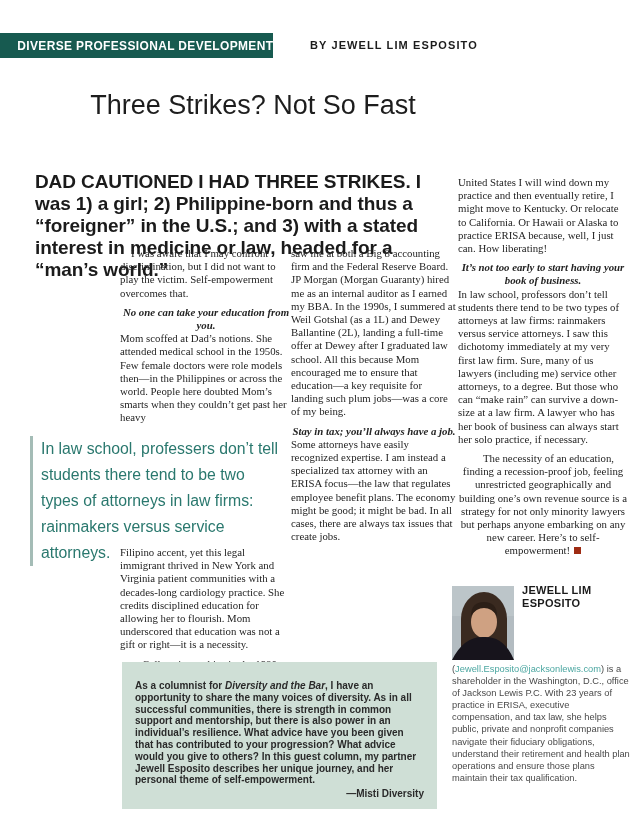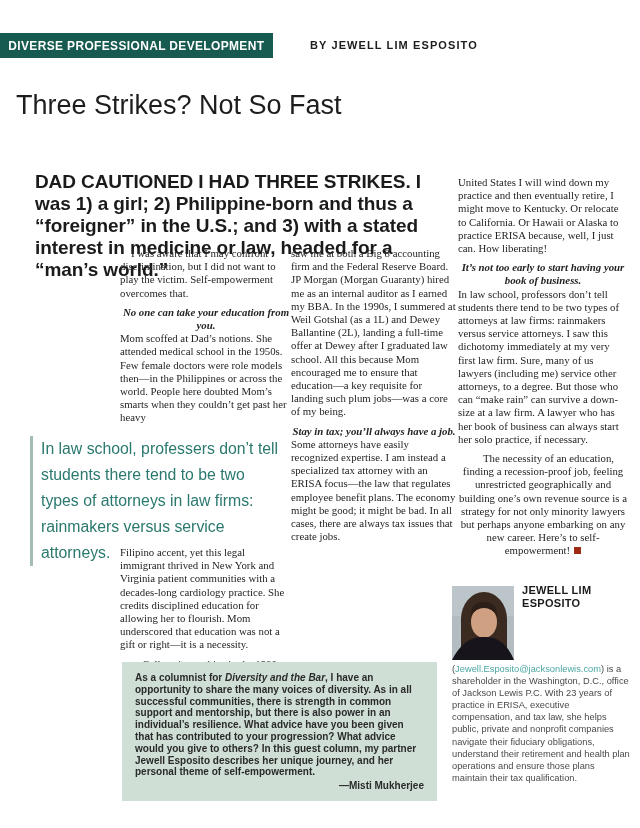--- a/index.html
+++ b/index.html
@@ -8,36 +8,35 @@
   .page {
     position: relative; width: 640px; height: 828px;
     background: #ffffff; overflow: hidden; margin: 0 auto;
   }
 
   
   .kicker {
     position: absolute; left: 0; top: 33px; width: 273px; height: 25px;
     background: #175a50; color: #ffffff;
     display: flex; align-items: center; justify-content: flex-end;
-    padding-right: 9px;
   }
   .kicker span {
     font-size: 13px; font-weight: 700; letter-spacing: 0.4px;
     transform: scaleX(0.92); transform-origin: right center; white-space: nowrap;
   }
   .byline {
     position: absolute; left: 286px; top: 33px; height: 25px; line-height: 25px;
     font-size: 11px; font-weight: 700; letter-spacing: 1.1px; color: #1c1c1c;
     white-space: nowrap;
     margin-left: 24px;
   }
 
   .title {
-    position: absolute; left: 16px; top: 90px; width: 506px;
-    text-align: left; font-size: 27px; font-weight: 400; color: #1d1d1d;
+    position: absolute; left: 0; top: 90px; width: 506px;
+    text-align: center; font-size: 27px; font-weight: 400; color: #1d1d1d;
     font-family: "Liberation Sans", sans-serif;
   }
 
   .lead {
     position: absolute; left: 35px; top: 171px; width: 414px;
     font-size: 19px; line-height: 22px; font-weight: 700;
     letter-spacing: -0.1px; color: #1b1b1b;
   }
 
   
@@ -79,21 +78,21 @@
   .bio .photo {
     float: left; width: 62px; height: 74px; margin: 2px 8px 3px 0;
     display: block;
   }
   .bio .name { font-weight: 700; color: #1b1b1b; font-size: 11px; letter-spacing: 0.3px; }
   .bio .email { color: #4aa6a0; }
 
   
   .guestbox {
     position: absolute; left: 122px; top: 662px; width: 315px;
-    background: #cfdfd6; padding: 10px 13px 9px 13px;
+    background: #cfdfd6; padding: 18px 13px 9px 13px;
     font-size: 10px; line-height: 11.8px; font-weight: 700; color: #2a2a2a;
     font-family: "Liberation Sans", sans-serif;
   }
   .guestbox .pub { font-style: italic; }
   .guestbox .attrib { text-align: right; margin-top: 2px; }
 
   
   .footer {
     position: absolute; right: 28px; top: 791px;
     display: flex; align-items: baseline; gap: 10px; white-space: nowrap;
@@ -154,17 +153,17 @@
       <path d="M9 33 L9 64 Q20 70 32 70 Q44 70 55 64 L55 33 Z" fill="#3a2a20"></path>
       <ellipse cx="32" cy="36" rx="13" ry="16" fill="#cfa182"></ellipse>
       <path d="M19 30 Q24 22 32 22 Q40 22 45 30 Q45 16 32 16 Q19 16 19 30 Z" fill="#2c1f17"></path>
       <path d="M0 74 Q12 50 32 51 Q52 50 62 74 Z" fill="#17141c"></path>
     </svg>
     <span class="name">JEWELL LIM ESPOSITO</span><span> (</span><span class="email">Jewell.Esposito@jacksonlewis.com</span><span>)</span><span> is a shareholder in the Washington, D.C., office of Jackson Lewis P.C. With 23 years of practice in ERISA, executive compensation, and tax law, she helps public, private and nonprofit companies navigate their fiduciary obligations, understand their retirement and health plan operations and ensure those plans maintain their tax qualification.</span>
   </div>
 
   <div class="guestbox">
     <div><span>As a columnist for </span><span class="pub">Diversity and the Bar</span><span>, I have an opportunity to share the many voices of diversity. As in all successful communities, there is strength in common support and mentorship, but there is also power in an individual’s resilience. What advice have you been given that has contributed to your progression? What advice would you give to others? In this guest column, my partner Jewell Esposito describes her unique journey, and her personal theme of self-empowerment.</span></div>
-    <div class="attrib">—Misti Mukherjee</div>
+    <div class="attrib">—Misti Diversity</div>
   </div>
 
 
 </div>
 
 </body></html>

